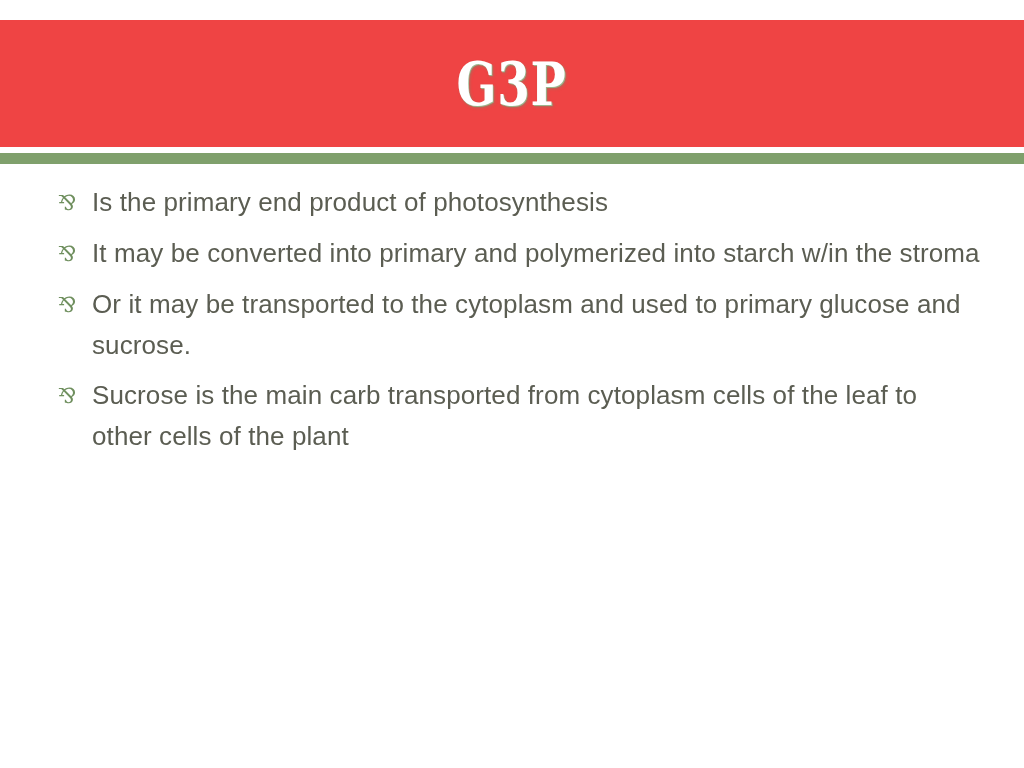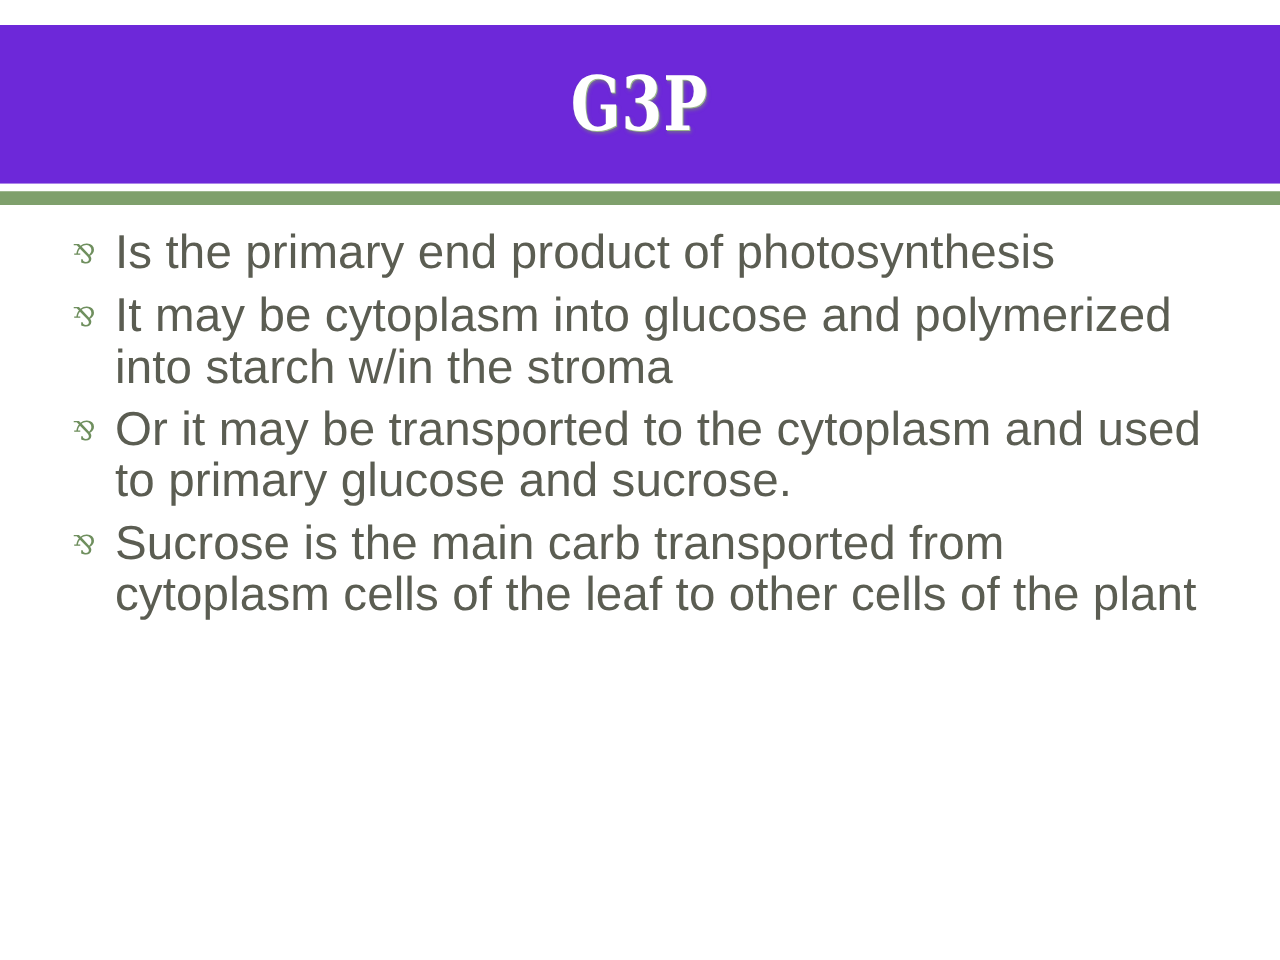--- a/index.html
+++ b/index.html
@@ -22,21 +22,21 @@
     box-sizing: border-box;
   }
 
   
   .title-band {
     position: absolute;
     left: 0;
     top: 20px;
     width: 1024px;
     height: 127px;
-    background: #6d28d9;
+    background: #ef4444;
     display: flex;
     align-items: center;
     justify-content: center;
   }
 
   .title-text {
     font-family: "DejaVu Serif", serif;
     font-size: 60px;
     font-weight: bold;
     color: #ffffff;
@@ -97,21 +97,21 @@
     line-height: 42px;
     text-align: left;
     padding-left: 6px;
     box-sizing: border-box;
   }
 
   .bullet-text {
     flex: 1 1 auto;
     color: #5b5d52;
     font-family: "Liberation Sans", sans-serif;
-    font-size: 38px;
+    font-size: 26px;
     line-height: 41px;
     letter-spacing: 0.1px;
   }
 </style>
 </head>
 <body>
 
 <div class="slide">
 
   <div class="title-band">
@@ -124,21 +124,21 @@
 
   <div class="content">
 
     <div class="bullet-row">
       <span class="bullet-marker">⅋</span>
       <span class="bullet-text">Is the primary end product of photosynthesis</span>
     </div>
 
     <div class="bullet-row">
       <span class="bullet-marker">⅋</span>
-      <span class="bullet-text">It may be cytoplasm into glucose and polymerized into starch w/in the stroma</span>
+      <span class="bullet-text">It may be converted into primary and polymerized into starch w/in the stroma</span>
     </div>
 
     <div class="bullet-row">
       <span class="bullet-marker">⅋</span>
       <span class="bullet-text">Or it may be transported to the cytoplasm and used to primary glucose and sucrose.</span>
     </div>
 
     <div class="bullet-row">
       <span class="bullet-marker">⅋</span>
       <span class="bullet-text">Sucrose is the main carb transported from cytoplasm cells of the leaf to other cells of the plant</span>

